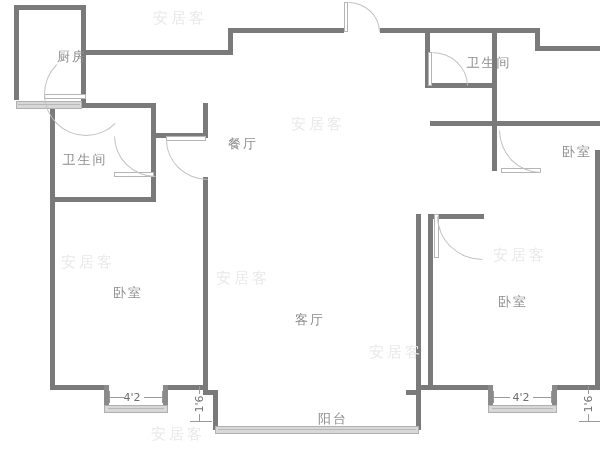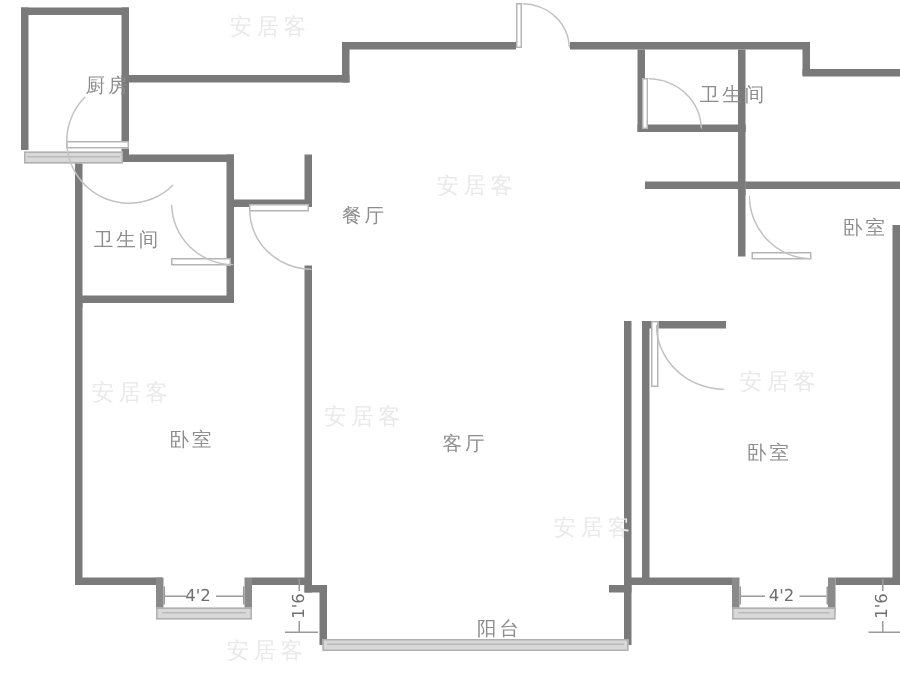--- a/index.html
+++ b/index.html
@@ -160,21 +160,21 @@
 
   <div class="dimline v" style="left:588px; top:386px; width:1px; height:8px;"></div>
   <div class="dimline v" style="left:588px; top:414px; width:1px; height:8px;"></div>
   <div class="dimline" style="left:579px; top:421px; width:21px;"></div>
   <div class="dim vert" style="left:588px; top:404px;">1'6</div>
 
   <div class="rlabel" style="left:50px;  top:57px;margin-left:22px;">厨房</div>
   <div class="rlabel" style="left:85px;  top:160px;">卫生间</div>
   <div class="rlabel" style="left:128px; top:293px;">卧室</div>
   <div class="rlabel" style="left:243px; top:144px;">餐厅</div>
-  <div class="rlabel" style="left:310px; top:296px;">客厅</div>
+  <div class="rlabel" style="left:310px; top:320px;">客厅</div>
   <div class="rlabel" style="left:333px; top:419px;">阳台</div>
   <div class="rlabel" style="left:489px; top:63px;">卫生间</div>
   <div class="rlabel" style="left:577px; top:152px;">卧室</div>
   <div class="rlabel" style="left:513px; top:302px;">卧室</div>
 
   <div class="wm" style="left:180px; top:18px;">安居客</div>
   <div class="wm" style="left:318px; top:124px;">安居客</div>
   <div class="wm" style="left:88px;  top:262px;">安居客</div>
   <div class="wm" style="left:243px; top:278px;">安居客</div>
   <div class="wm" style="left:396px; top:352px;">安居客</div>

